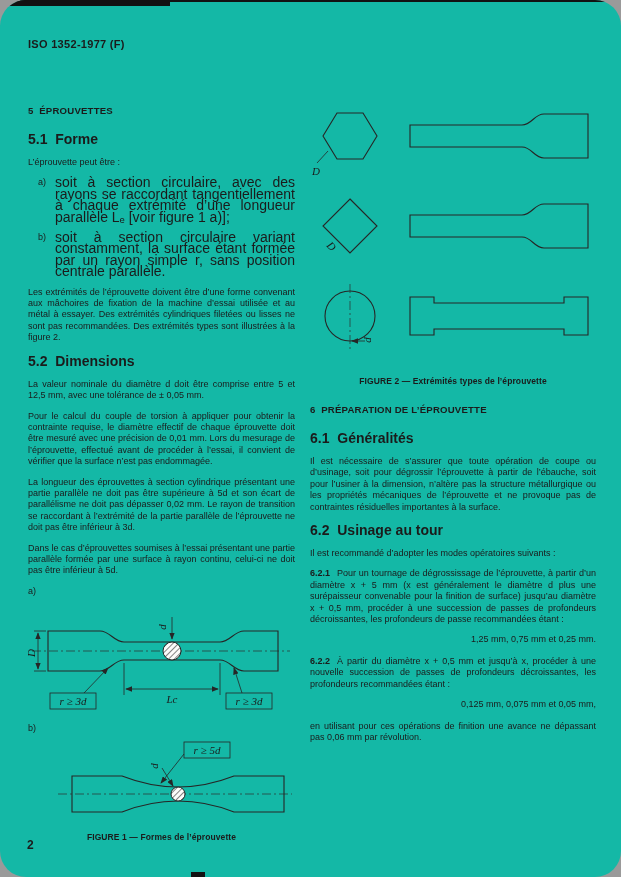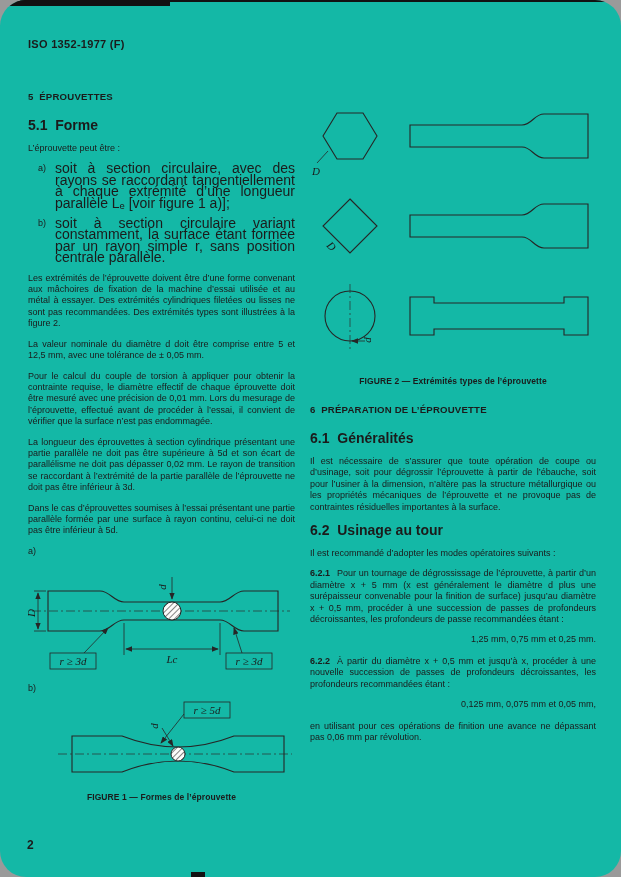--- a/index.html
+++ b/index.html
@@ -9,21 +9,21 @@
     background:#14b8a6; color:#1b1b1b;
     font-family:"Liberation Sans", sans-serif; overflow:hidden;border-radius:26px;
   }
   .scan-top { position:absolute; top:0; left:0; width:100%; height:2px; background:#121212; }
   .scan-top-blob { position:absolute; top:0; left:0; width:170px; height:6px; background:#121212; }
   .scan-bottom-blob { position:absolute; bottom:0; left:191px; width:14px; height:5px; background:#121212; }
 
   .doc-id { position:absolute; top:38px; left:28px; font-size:11px; font-weight:bold; letter-spacing:.3px; }
   .page-num { position:absolute; top:838px; left:27px; font-size:12px; font-weight:bold; }
 
-  .col-left  { position:absolute; top:91px; left:28px;  width:267px; }
+  .col-left  { position:absolute; top:105px; left:28px;  width:267px; }
   .col-right { position:absolute; top:94px;  left:310px; width:286px; }
 
   .h-sec { font-size:9.6px; font-weight:bold; margin:0 0 15px 0; letter-spacing:.2px; }
   .h-sub { font-size:14px; font-weight:bold; margin:0 0 10px 0; }
   .mt    { margin-top:6px; }
   .para  { font-size:9px; line-height:11.4px; text-align:justify; margin:0 0 9px 0; }
   .list  { display:flex; margin:0 0 9px 0; padding-left:10px; }
   .list .marker { flex:0 0 17px; font-size:9px; line-height:11.4px; }
   .list .item-text { flex:1; font-size:14px; line-height:11.4px; text-align:justify; }
   .values { font-size:9px; line-height:11.4px; padding-left:18px; margin:0 0 10px 0;text-align:right; }
@@ -58,20 +58,21 @@
       <span class="marker">a)</span>
       <span class="item-text">soit à section circulaire, avec des rayons se raccordant tangentiellement à chaque extrémité d’une longueur parallèle Lₑ [voir figure 1 a)];</span>
     </div>
     <div class="list">
       <span class="marker">b)</span>
       <span class="item-text">soit à section circulaire variant constamment, la surface étant formée par un rayon simple r, sans position centrale parallèle.</span>
     </div>
 
     <p class="para">Les extrémités de l’éprouvette doivent être d’une forme convenant aux mâchoires de fixation de la machine d’essai utilisée et au métal à essayer. Des extrémités cylindriques filetées ou lisses ne sont pas recommandées. Des extrémités types sont illustrées à la figure 2.</p>
 
+    <div class="h-sub mt">5.2&nbsp;&nbsp;Dimensions</div>
     <p class="para">La valeur nominale du diamètre d doit être comprise entre 5 et 12,5 mm, avec une tolérance de ± 0,05 mm.</p>
     <p class="para">Pour le calcul du couple de torsion à appliquer pour obtenir la contrainte requise, le diamètre effectif de chaque éprouvette doit être mesuré avec une précision de 0,01 mm. Lors du mesurage de l’éprouvette, effectué avant de procéder à l’essai, il convient de vérifier que la surface n’est pas endommagée.</p>
     <p class="para">La longueur des éprouvettes à section cylindrique présentant une partie parallèle ne doit pas être supérieure à 5d et son écart de parallélisme ne doit pas dépasser 0,02 mm. Le rayon de transition se raccordant à l’extrémité de la partie parallèle de l’éprouvette ne doit pas être inférieur à 3d.</p>
     <p class="para">Dans le cas d’éprouvettes soumises à l’essai présentant une partie parallèle formée par une surface à rayon continu, celui-ci ne doit pas être inférieur à 5d.</p>
 
     <div class="fig-label">a)</div>
 
     <svg width="266" height="114" viewBox="0 0 266 114">
       <defs>
         <marker id="arr1a" markerWidth="9" markerHeight="7" refX="8" refY="3.5" orient="auto-start-reverse">

